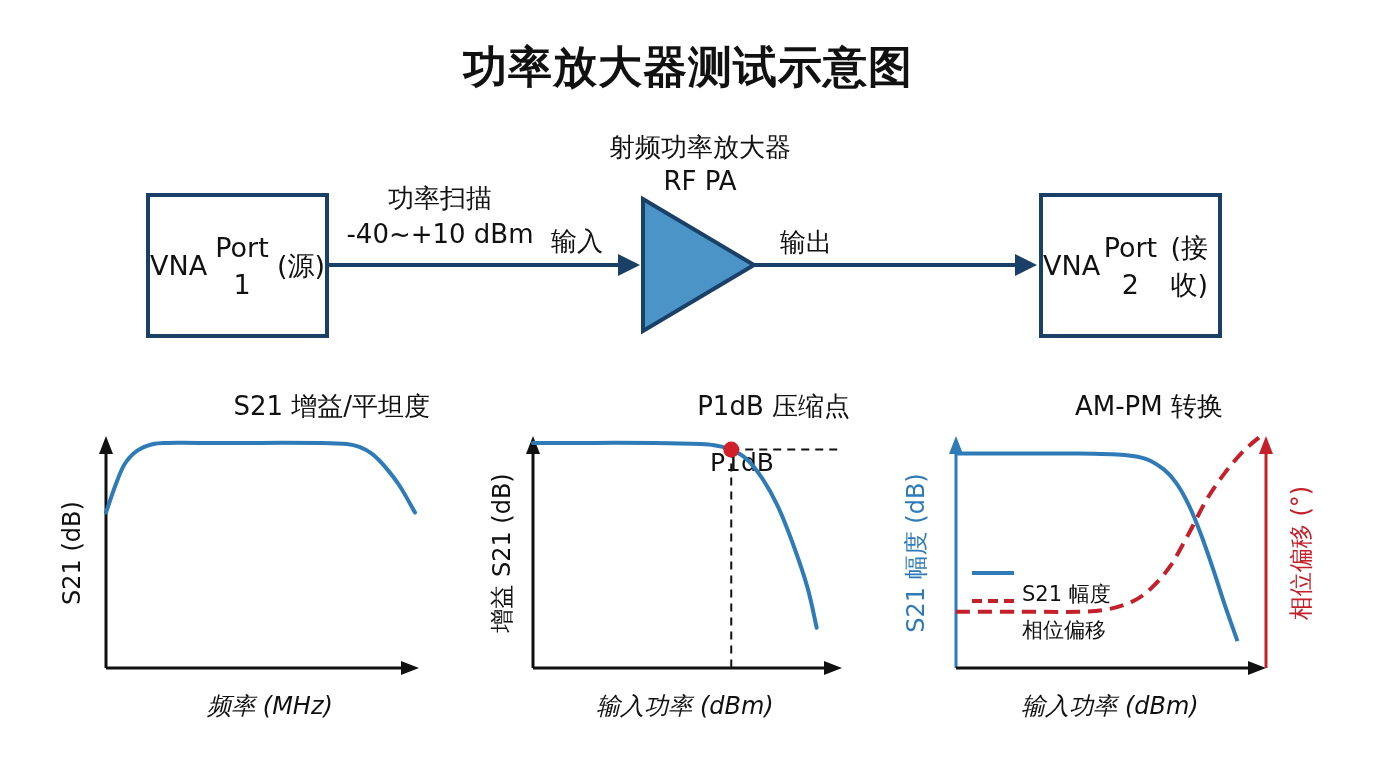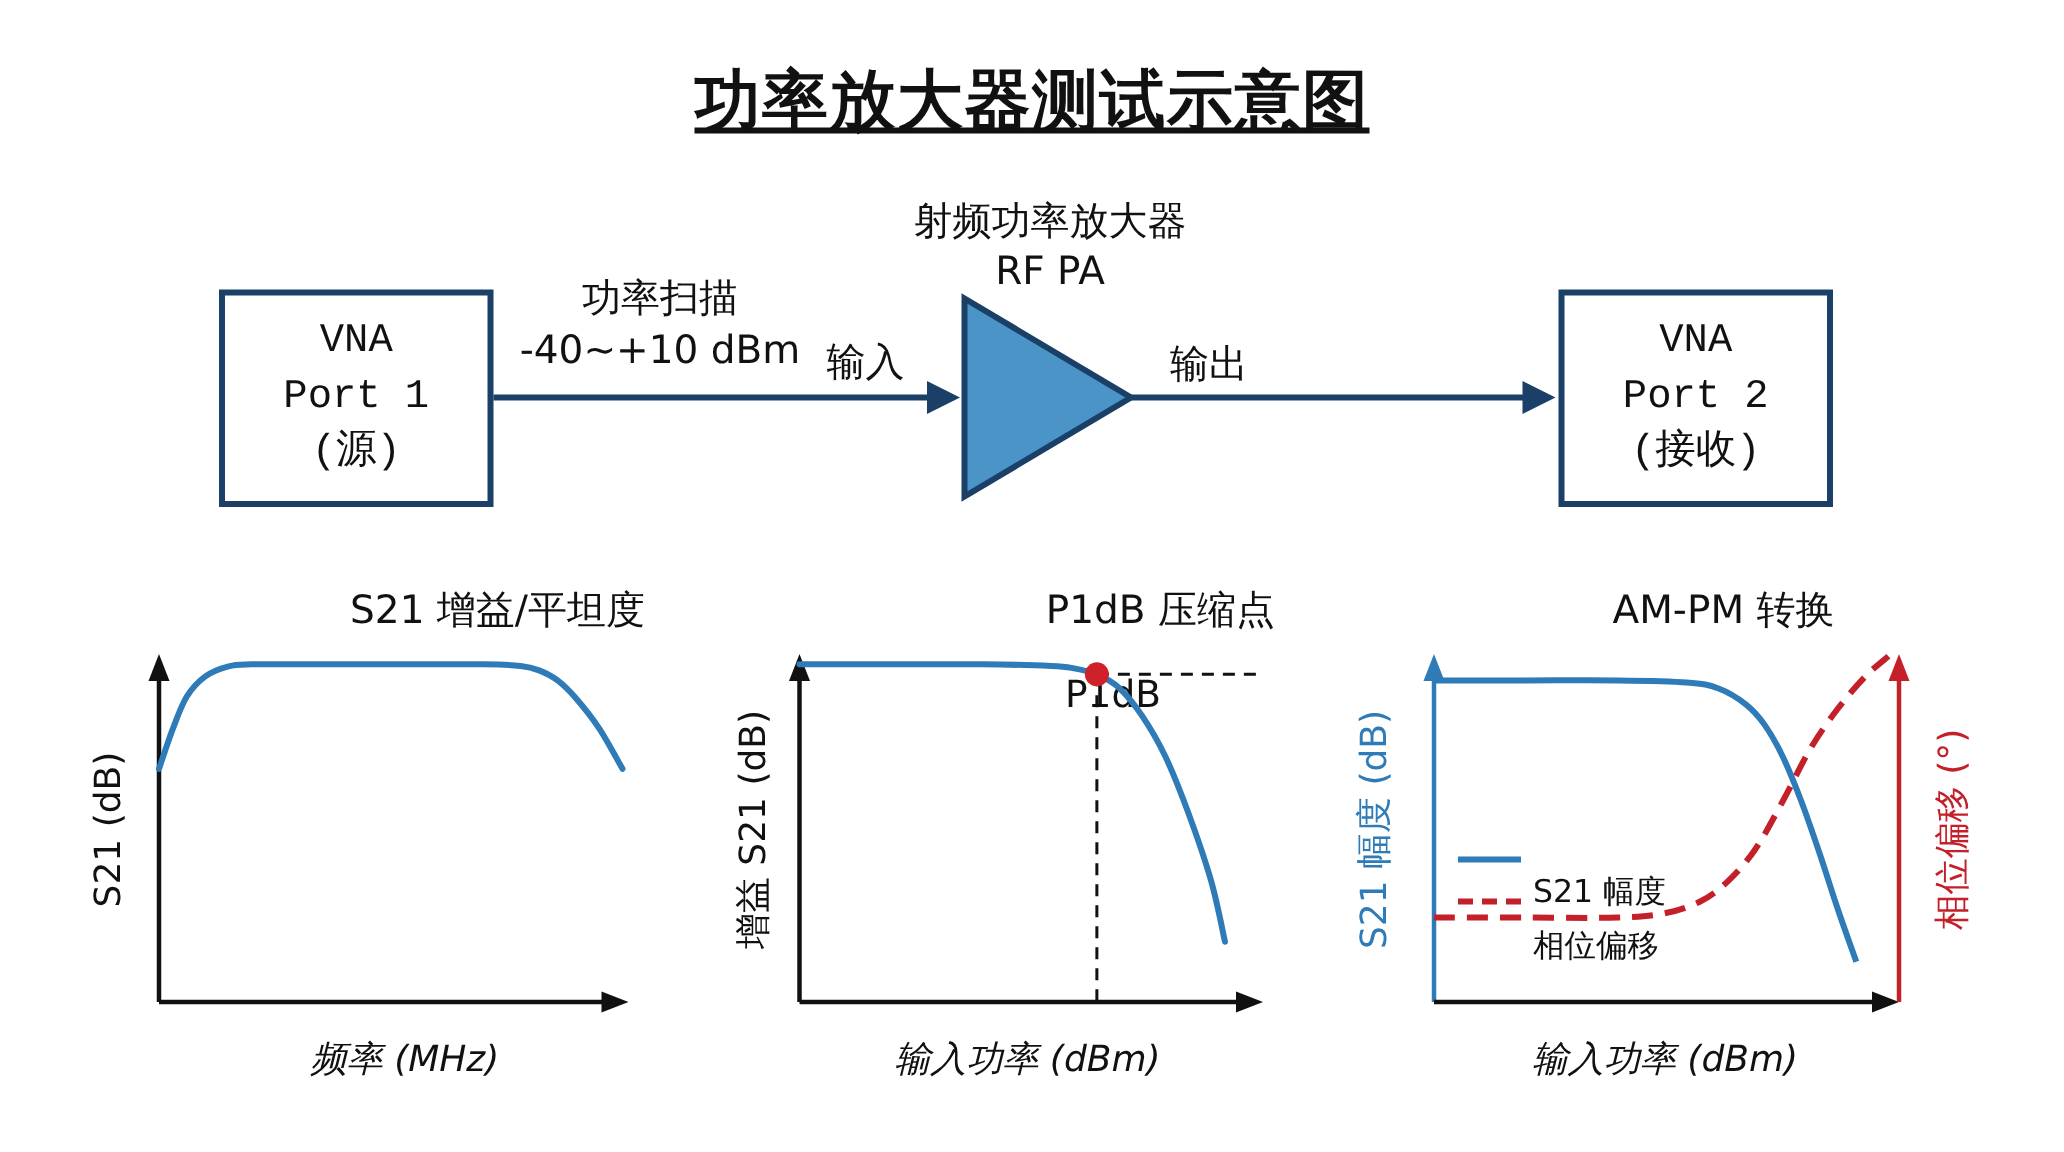--- a/index.html
+++ b/index.html
@@ -1,22 +1,22 @@
 <!DOCTYPE html>
 <html><head>
 <meta charset="utf-8">
 <style>
   html, body { margin: 0; padding: 0; background: #ffffff; }
   body { width: 1376px; height: 768px; position: relative; overflow: hidden;
          font-family: "DejaVu Sans", "Liberation Sans", sans-serif; color: #111; }
   .abs { position: absolute; }
-  .title { left: 0; width: 1376px; top: 38px; text-align: center; font-size: 44px; font-weight: bold; letter-spacing: 1px; text-decoration: underline; }
+  .title { left: 0; width: 1376px; top: 38px; text-align: center; font-size: 44px; font-weight: bold; letter-spacing: 1px; }
   .box { border: 4px solid #1a4068; background: #fff; box-sizing: border-box;
-         display: flex; flex-direction: column; align-items: center; justify-content: center;
-         font-size: 27px; line-height: 37px; text-align: center; font-family: Liberation Mono, monospace; }
+         display: flex; flex-direction: row; align-items: center; justify-content: center;
+         font-size: 27px; line-height: 37px; text-align: center; }
   .lbl { font-size: 26px; white-space: nowrap; }
   .ctr { text-align: center; }
   .sub-title { font-size: 26px; font-weight: normal; text-align: right; white-space: nowrap; }
   .axis-lbl { font-size: 24px; white-space: nowrap; text-align: center; font-style: italic; }
   .vlbl { font-size: 24px; white-space: nowrap; transform: rotate(-90deg); transform-origin: center center; text-align: center; }
   svg { position: absolute; left: 0; top: 0; }
   .legend-text { font-size: 21px; white-space: nowrap; }
 </style>
 </head>
 <body>

